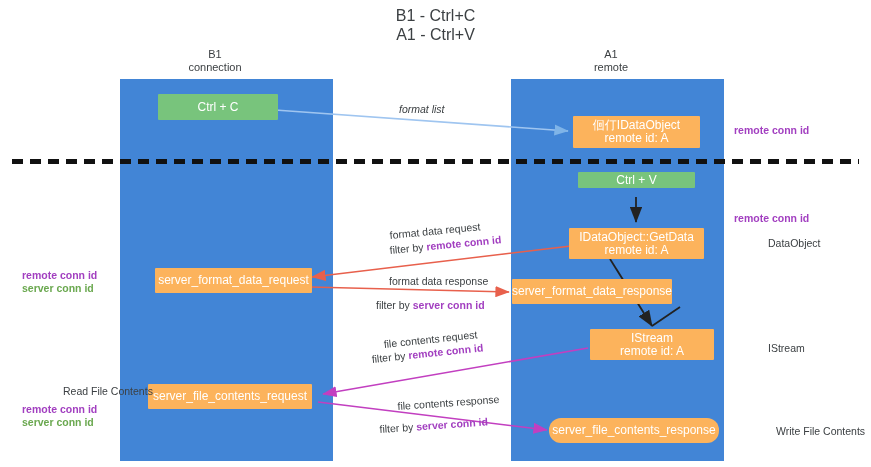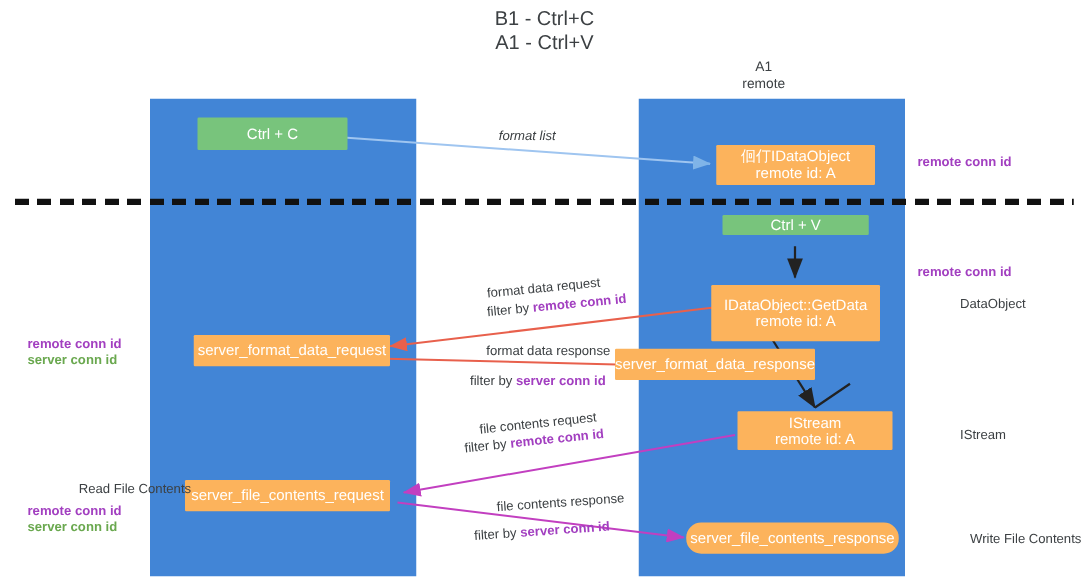--- a/index.html
+++ b/index.html
@@ -112,20 +112,24 @@
 </head>
 <body>
 
 <div id="stage">
 
   <div class="title">
     <div>B1 - Ctrl+C</div>
     <div>A1 - Ctrl+V</div>
   </div>
 
+  <div class="col-head" style="left:115px; top:48px;">
+    <span>B1</span>
+    <span class="l2">connection</span>
+  </div>
   <div class="col-head" style="left:511px; top:48px;">
     <span>A1</span>
     <span class="l2">remote</span>
   </div>
 
   <div class="lane" style="left:120px; top:79px; width:213px; height:382px;"></div>
   <div class="lane" style="left:511px; top:79px; width:213px; height:382px;"></div>
 
   <svg id="wires" viewBox="0 0 871 467">
     <defs>
@@ -184,30 +188,30 @@
 
   <div class="node orange" style="left:573px; top:116px; width:127px; height:32px;">
     <span class="ln">佪仃IDataObject</span>
     <span class="ln">remote id: A</span>
   </div>
 
   <div class="node green" style="left:578px; top:172px; width:117px; height:16px;">
     <span class="ln">Ctrl + V</span>
   </div>
 
-  <div class="node orange" style="left:569px; top:228px; width:135px; height:45px;">
+  <div class="node orange" style="left:569px; top:228px; width:135px; height:31px;">
     <span class="ln">IDataObject::GetData</span>
     <span class="ln">remote id: A</span>
   </div>
 
   <div class="node orange" style="left:155px; top:268px; width:157px; height:25px;">
     <span class="ln">server_format_data_request</span>
   </div>
 
-  <div class="node orange" style="left:492px; top:279px; width:160px; height:25px;">
+  <div class="node orange" style="left:512px; top:279px; width:160px; height:25px;">
     <span class="ln">server_format_data_response</span>
   </div>
 
   <div class="node orange" style="left:590px; top:329px; width:124px; height:31px;">
     <span class="ln">IStream</span>
     <span class="ln">remote id: A</span>
   </div>
 
   <div class="node orange" style="left:148px; top:384px; width:164px; height:25px;">
     <span class="ln">server_file_contents_request</span>

